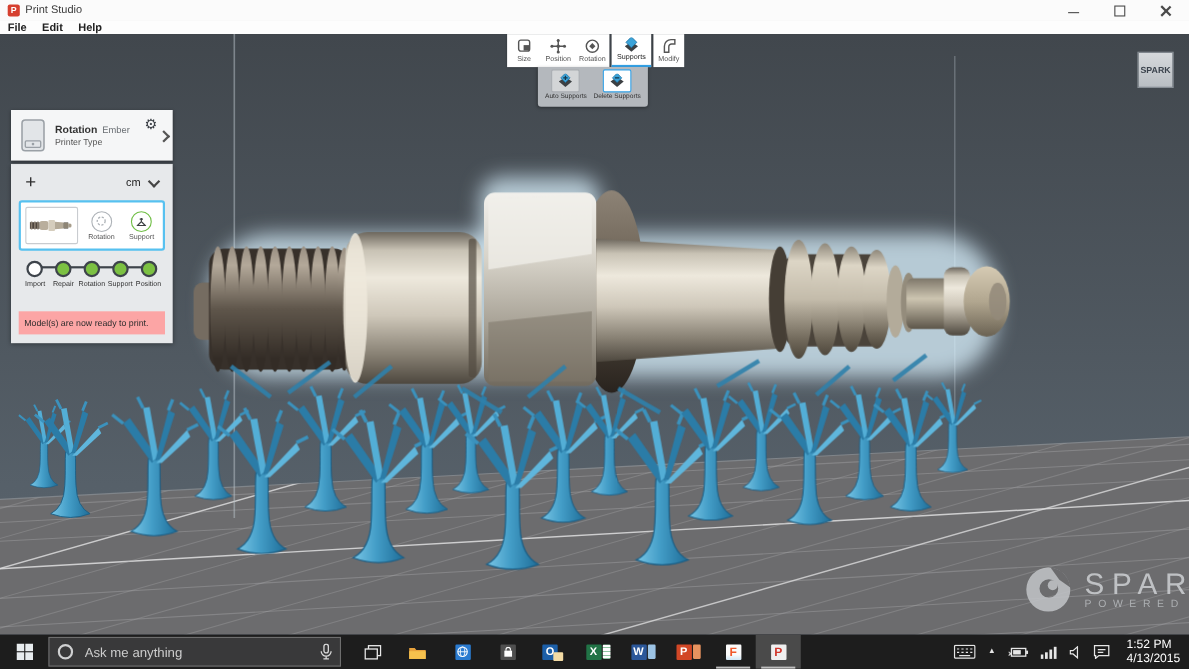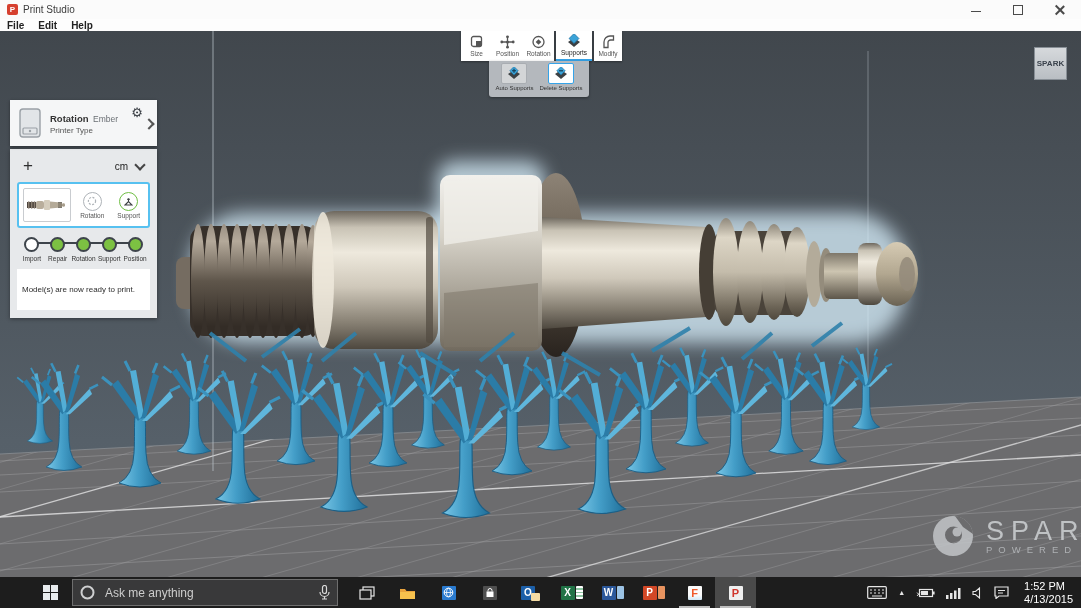--- a/index.html
+++ b/index.html
@@ -74,35 +74,35 @@
   .mini-circle.gray{border:1.5px solid #aeb3b8;color:#aeb3b8;}
   .mini-circle.green{border:1.5px solid #6fbe44;color:#3c4043;}
   .mini-btn .lbl{font-size:6.5px;color:#555;margin-top:1px;}
   .steps{position:relative;margin-top:9px;padding:0 2px;}
   .steps-line{position:absolute;left:13px;right:13px;top:5px;height:2px;background:#3e444b;}
   .steps-row{display:flex;justify-content:space-between;position:relative;}
   .step{display:flex;flex-direction:column;align-items:center;width:26px;}
   .dot{width:11px;height:11px;border-radius:50%;border:2px solid #3e444b;background:#7cc142;}
   .dot.pending{background:#fff;}
   .step .lbl{font-size:6.5px;color:#333;margin-top:3px;white-space:nowrap;}
-  .statusbar{margin-top:7px;background:#ffffff;color:#2d2d2d;font-size:8px;padding:16px 5px;}
+  .statusbar{margin-top:21px;background:#fca5a5;color:#2d2d2d;font-size:8px;padding:6px 5px;}
   .preview-btn{margin-top:7px;background:#57c1f0;height:27px;display:flex;align-items:center;
     justify-content:center;font-size:12.5px;font-weight:bold;color:#10222c;}
 
   
   .viewcube{position:absolute;left:1034px;top:16px;width:31px;height:31px;
     background:linear-gradient(#d6d9dc,#b9bec3);border:1px solid #888f96;
     display:flex;align-items:center;justify-content:center;font-size:8px;font-weight:bold;color:#3a424c;}
   .spark{position:absolute;left:930px;top:482px;display:flex;align-items:center;gap:10px;opacity:.85;}
   .spark-text .name{font-size:27px;letter-spacing:7px;color:#ced1d4;line-height:26px;}
   .spark-text .tag{font-size:9.5px;letter-spacing:6px;color:#b9bcbf;}
 
   
   .taskbar{position:absolute;top:577px;left:0;right:0;height:31px;background:#1d1d1d;
-    display:flex;align-items:center;margin-left:28px;}
+    display:flex;align-items:center;}
   .start{width:44px;height:31px;display:flex;align-items:center;justify-content:center;}
   .searchbox{width:250px;height:25px;background:#39393a;border:1px solid #6e6e6e;
     display:flex;align-items:center;padding:0 7px;gap:8px;}
   .searchbox input{flex:1;background:transparent;border:none;outline:none;color:#d8d8d8;font-size:12px;
     font-family:"Liberation Sans",sans-serif;}
   .searchbox input::placeholder{color:#cdcdcd;}
   .apps{display:flex;margin-left:8px;height:31px;}
   .task-icon{width:41px;height:31px;display:flex;align-items:center;justify-content:center;position:relative;}
   .task-icon.running::after{content:"";position:absolute;bottom:0;left:5px;right:5px;height:2px;background:#bfbfbf;}
   .task-icon.active{background:#4a4a4a;}

